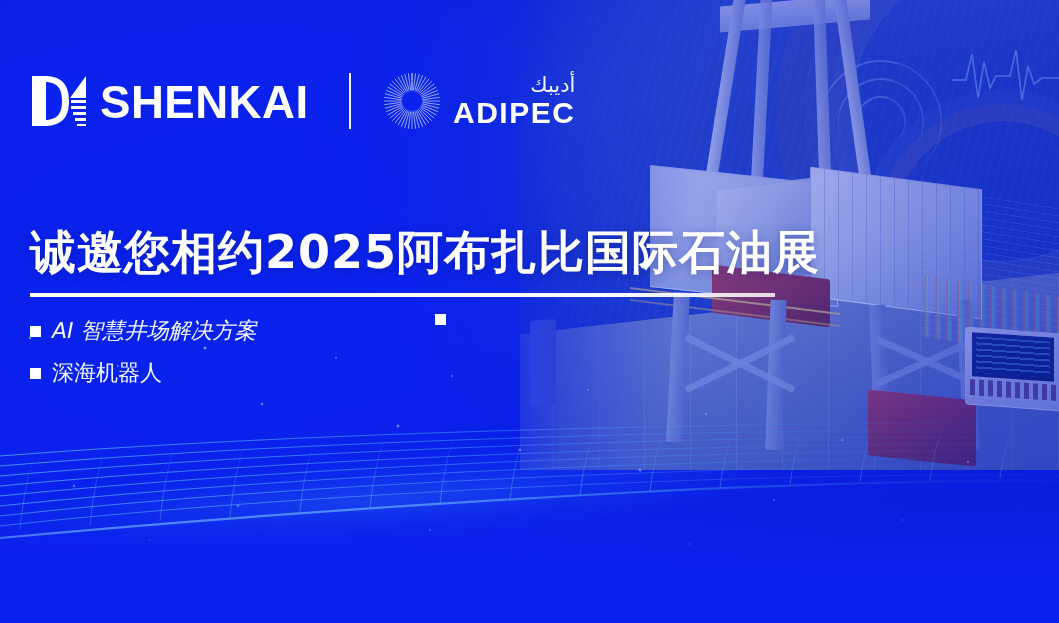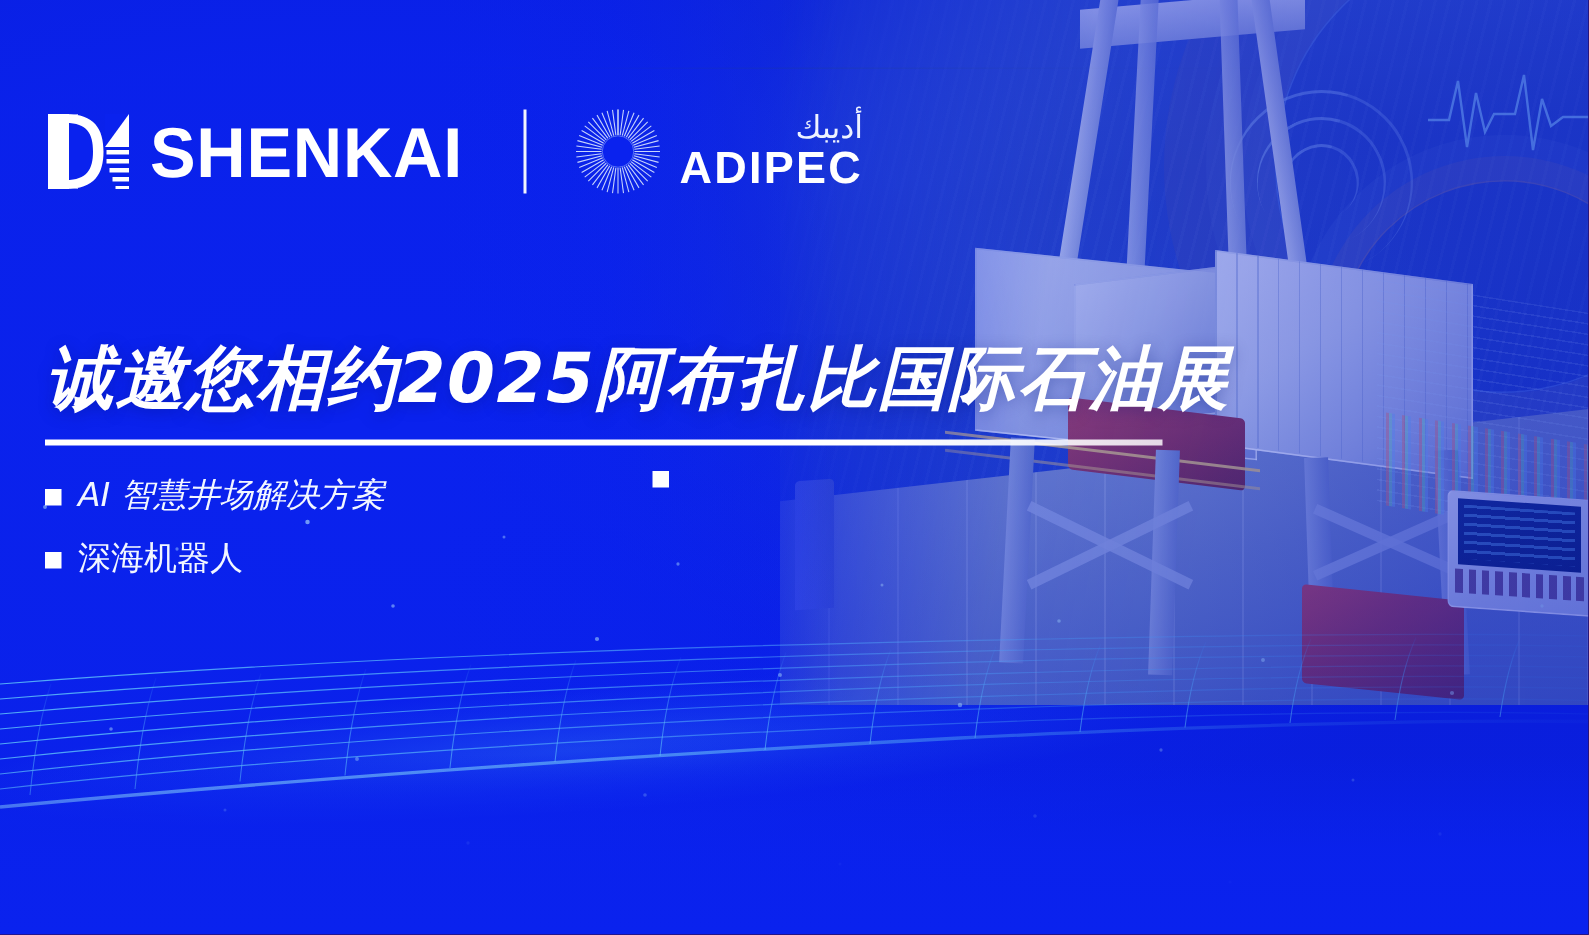--- a/index.html
+++ b/index.html
@@ -6,21 +6,21 @@
     margin: 0;
     padding: 0;
     background: #000;
   }
   .banner {
     position: relative;
     width: 1059px;
     height: 623px;
     overflow: hidden;
     font-family: "Liberation Sans", "DejaVu Sans", sans-serif;
-    background: #6d28d9;
+    background: #0369a1;
     user-select: none;
   }
 
   
   .bg-base {
     position: absolute;
     inset: 0;
     background:
       radial-gradient(ellipse 900px 520px at 78% 18%, #2e4fd6 0%, rgba(26,53,205,0.55) 38%, rgba(12,38,233,0) 70%),
       linear-gradient(180deg, #0a25f0 0%, #0a22ee 42%, #0a20ea 70%, #0b24f2 100%);
@@ -256,21 +256,20 @@
 
   .headline {
     position: absolute; left: 30px; top: 222px;
     color: #ffffff;
     font-size: 46px;
     font-weight: 700;
     letter-spacing: 1px;
     white-space: nowrap;
     font-family: "DejaVu Sans", "Liberation Sans", sans-serif;
     text-shadow: 0 2px 10px rgba(0,20,120,0.35);
-    font-style: italic;
   }
 
   .divider {
     position: absolute; left: 30px; top: 293px;
     width: 745px; height: 4px;
     background: linear-gradient(90deg, #ffffff 0%, #ffffff 76%, rgba(255,255,255,0.82) 100%);
   }
 
   .features {
     position: absolute; left: 30px; top: 314px;

